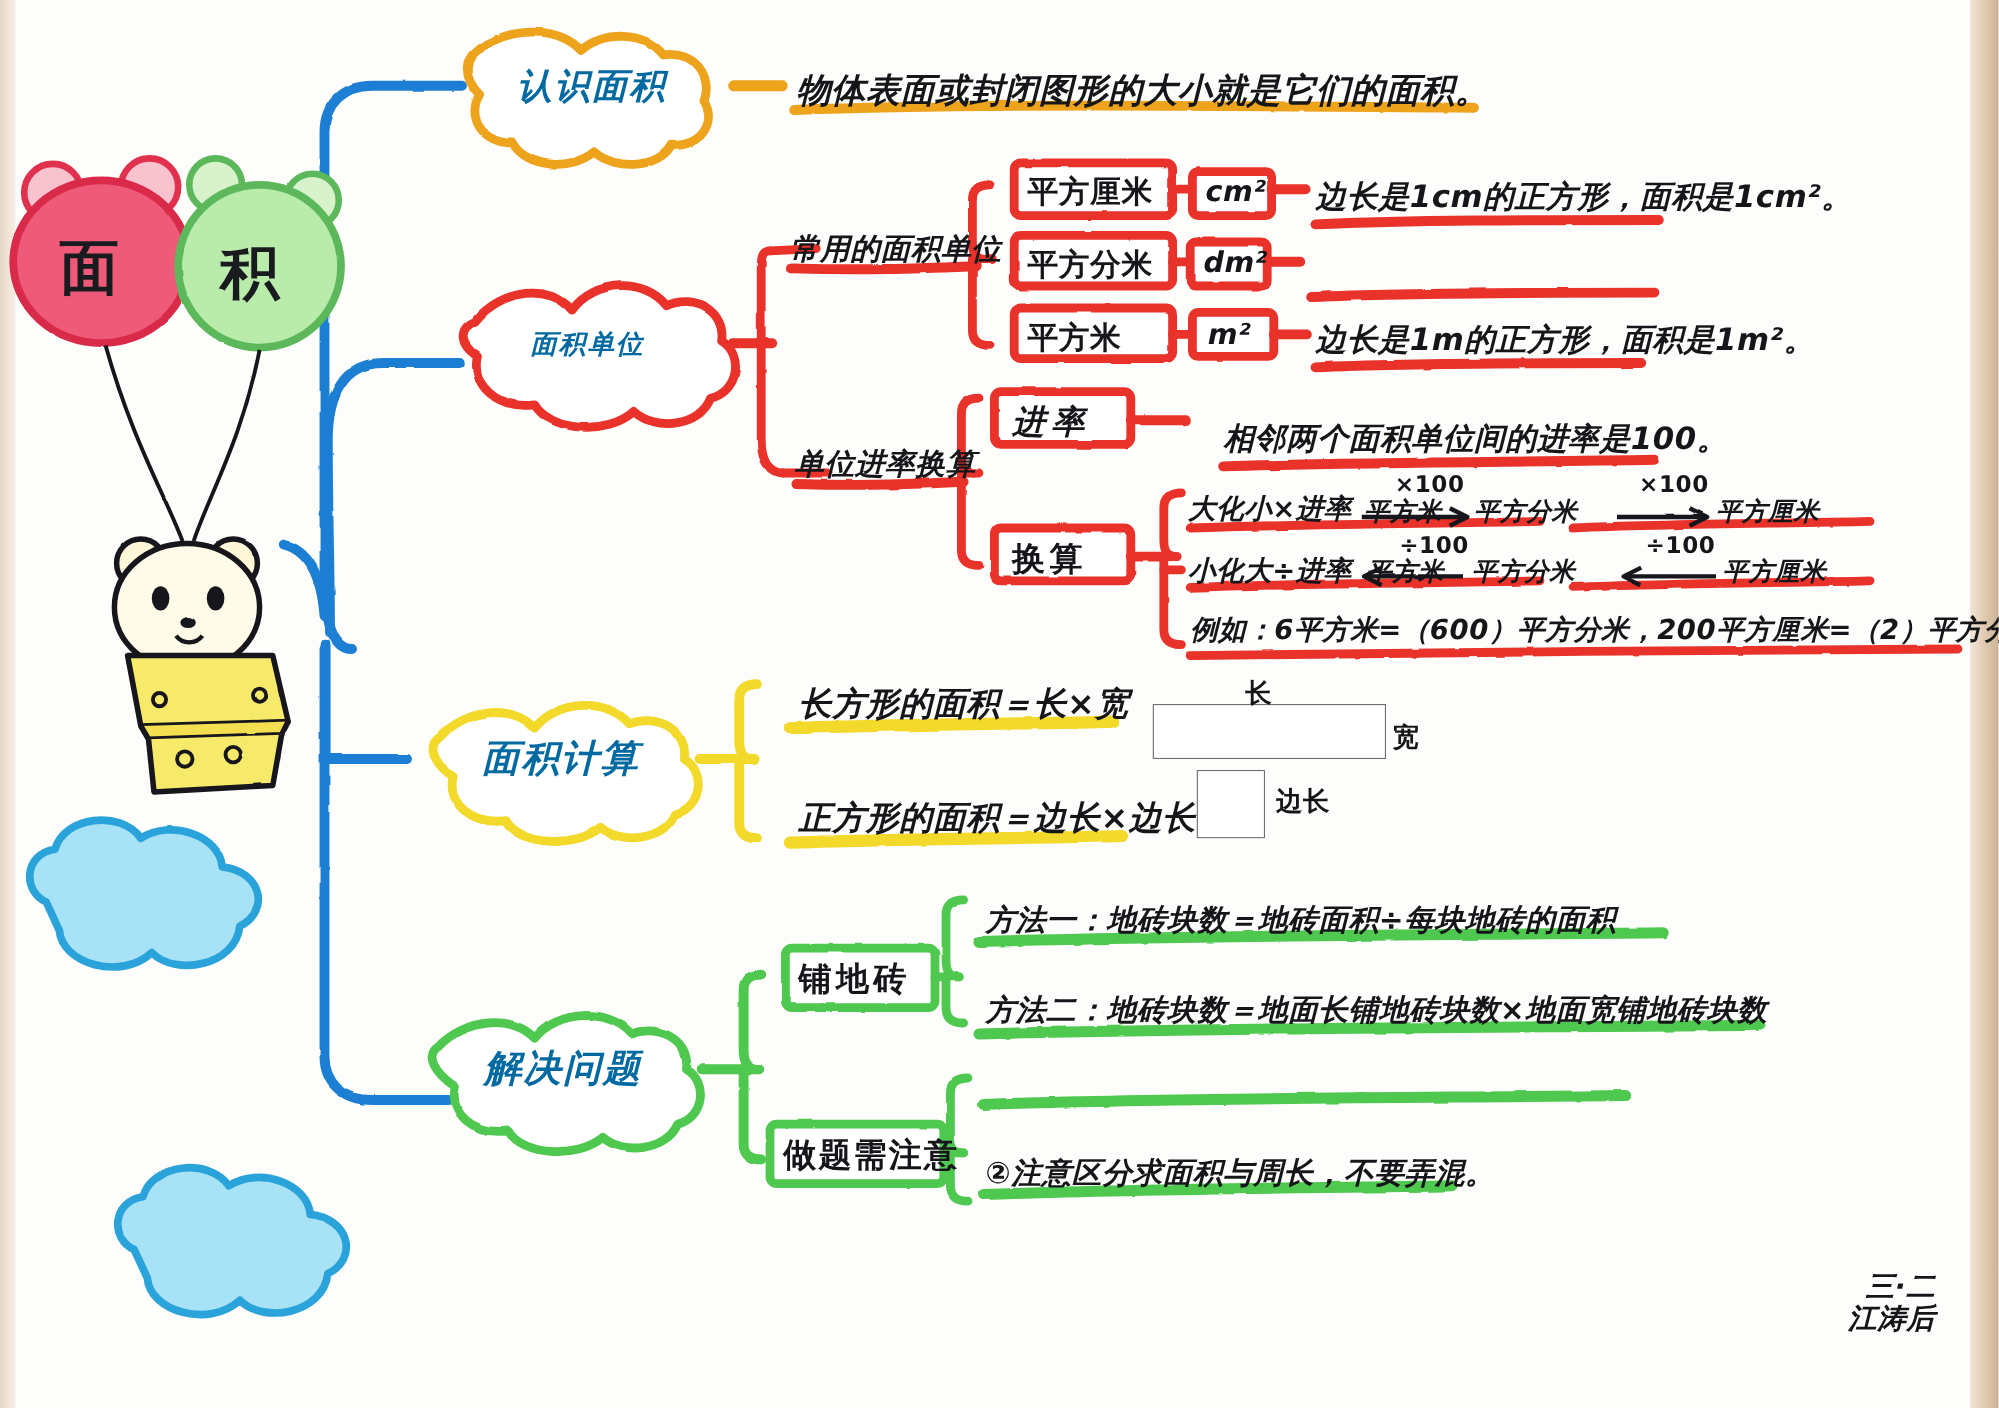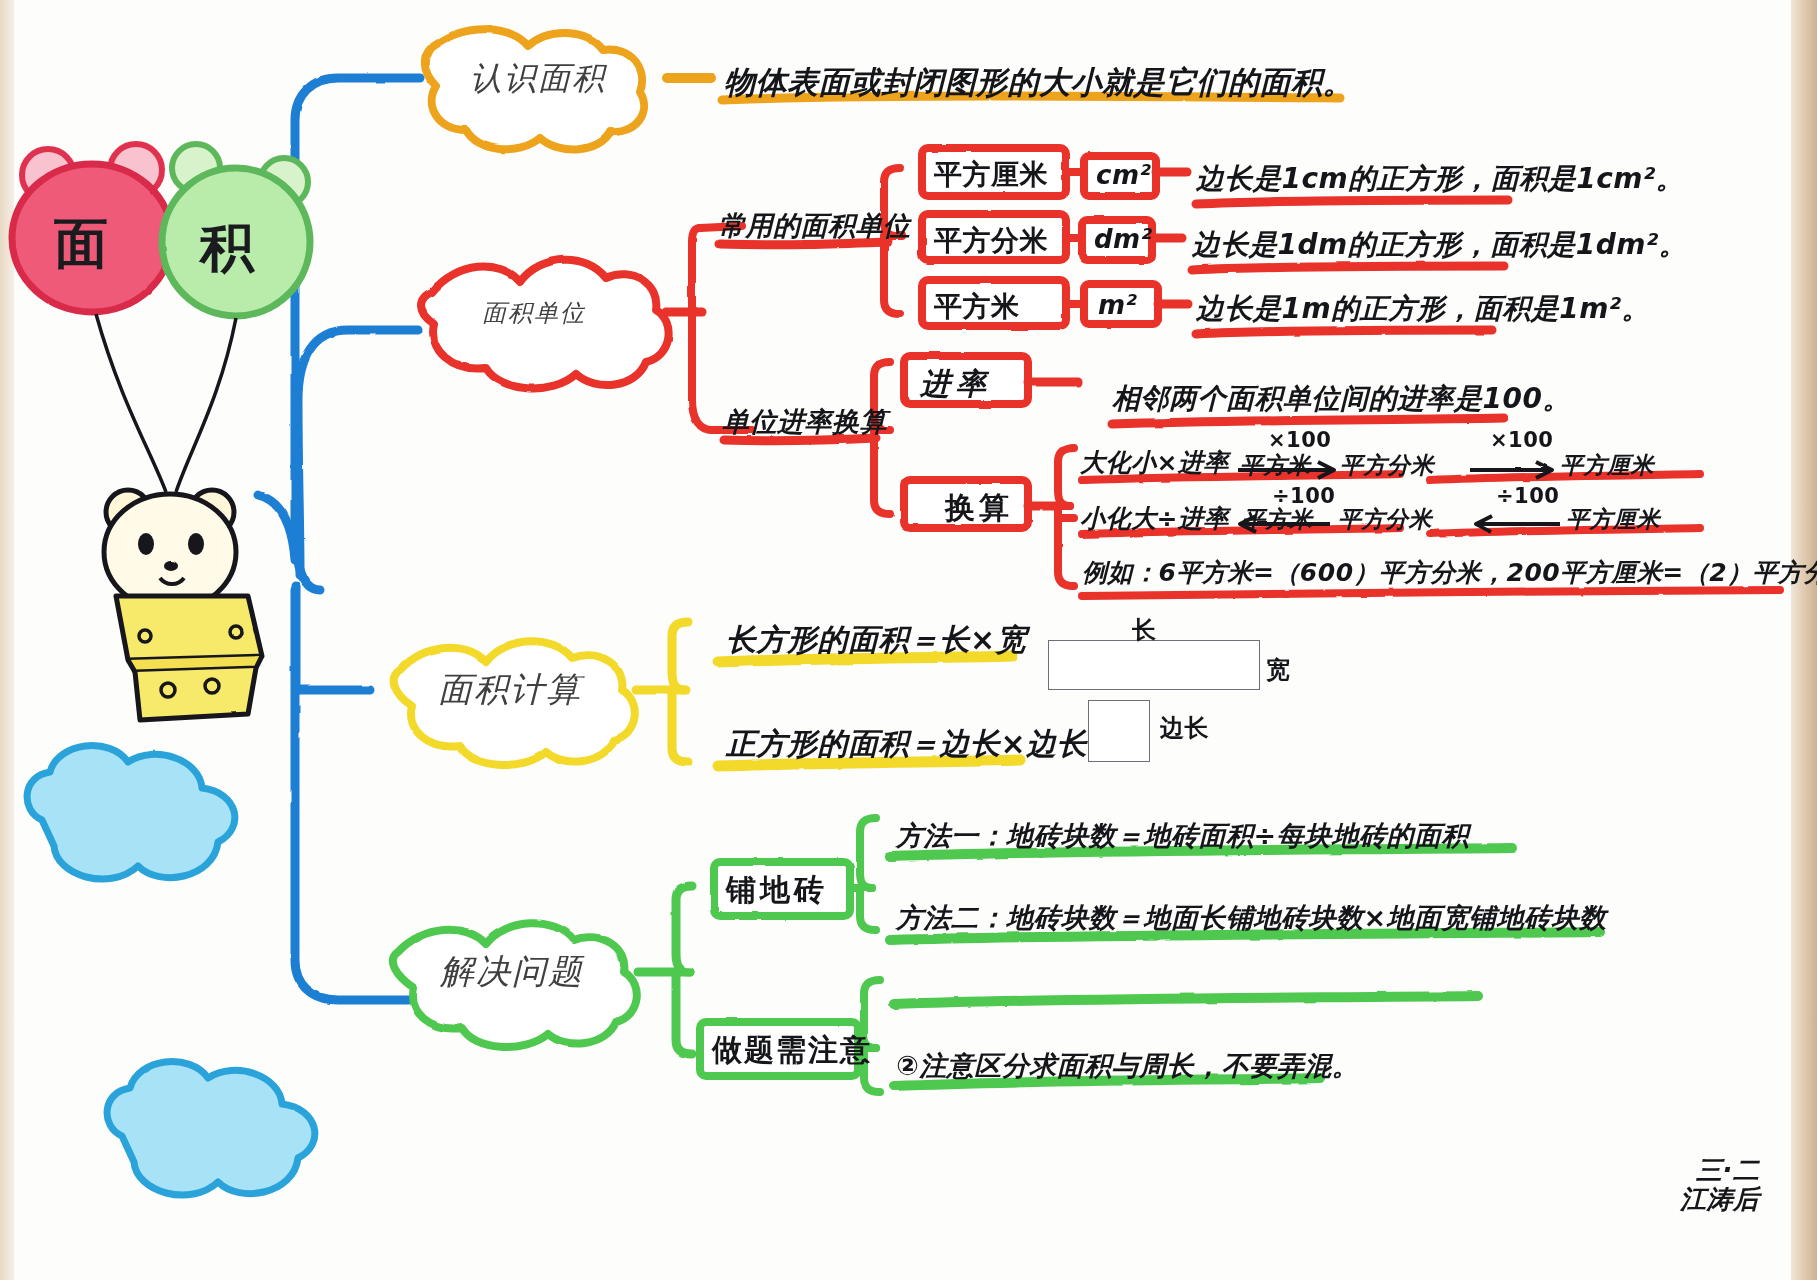--- a/index.html
+++ b/index.html
@@ -33,21 +33,21 @@
     font-weight:600;
     letter-spacing:.5px;
     transform-origin:left center;
   }
   .hw.it{font-style:italic;}
 
   
   .nodelabel{
     position:absolute;
     display:flex;align-items:center;justify-content:center;
-    color:#404040;font-weight:400;white-space:nowrap;
+    color:#0369a1;font-weight:700;white-space:nowrap;
     letter-spacing:2px;
   }
 
   
   .figbox{position:absolute;border:1.6px solid #6b6f76;background:#fff;}
 
   
   .balloon-txt{
     position:absolute;font-weight:700;color:#1a1b1f;
     letter-spacing:3px;white-space:nowrap;
@@ -260,30 +260,29 @@
 
   <div class="hw it" style="left:718px;top:208px;font-size:27px;">常用的面积单位</div>
   <div class="hw it" style="left:722px;top:404px;font-size:27px;">单位进率换算</div>
 
   <div class="hw" style="left:934px;top:156px;font-size:28px;">平方厘米</div>
   <div class="hw it" style="left:1096px;top:160px;font-size:26px;">cm²</div>
   <div class="hw it" style="left:1196px;top:160px;font-size:28px;">边长是1cm的正方形，面积是1cm²。</div>
 
   <div class="hw" style="left:934px;top:222px;font-size:28px;">平方分米</div>
   <div class="hw it" style="left:1094px;top:224px;font-size:26px;">dm²</div>
-  <div class="hw it" style="left:1192px;top:226px;font-size:28px;">边长是1dm的正方形，面积是1dm²。</div>
 
   <div class="hw" style="left:934px;top:288px;font-size:28px;">平方米</div>
   <div class="hw it" style="left:1098px;top:290px;font-size:26px;">m²</div>
   <div class="hw it" style="left:1196px;top:290px;font-size:28px;">边长是1m的正方形，面积是1m²。</div>
 
   <div class="hw" style="left:920px;top:364px;font-size:30px;letter-spacing:6px;font-style:italic;">进率</div>
   <div class="hw it" style="left:1112px;top:380px;font-size:28px;">相邻两个面积单位间的进率是100。</div>
 
-  <div class="hw" style="left:920px;top:488px;font-size:30px;letter-spacing:4px;margin-left:25px;">换算</div>
+  <div class="hw" style="left:920px;top:488px;font-size:30px;letter-spacing:4px;">换算</div>
 
   <div class="hw it" style="left:1080px;top:446px;font-size:25px;">大化小×进率</div>
   <div class="hw it" style="left:1240px;top:450px;font-size:23px;">平方米</div>
   <div class="hw tiny" style="left:1268px;top:428px;font-size:21px;">×100</div>
   <div class="hw it" style="left:1340px;top:450px;font-size:23px;">平方分米</div>
   <div class="hw tiny" style="left:1490px;top:428px;font-size:21px;">×100</div>
   <div class="hw it" style="left:1560px;top:450px;font-size:23px;">平方厘米</div>
 
   <div class="hw it" style="left:1080px;top:502px;font-size:25px;">小化大÷进率</div>
   <div class="hw it" style="left:1242px;top:504px;font-size:23px;">平方米</div>

